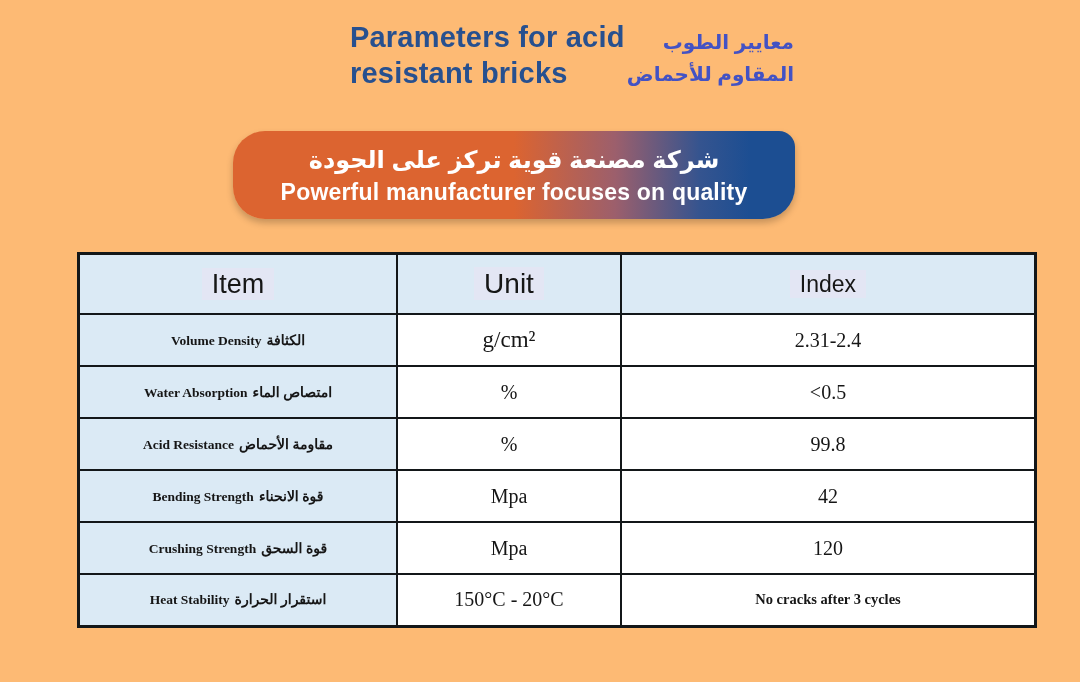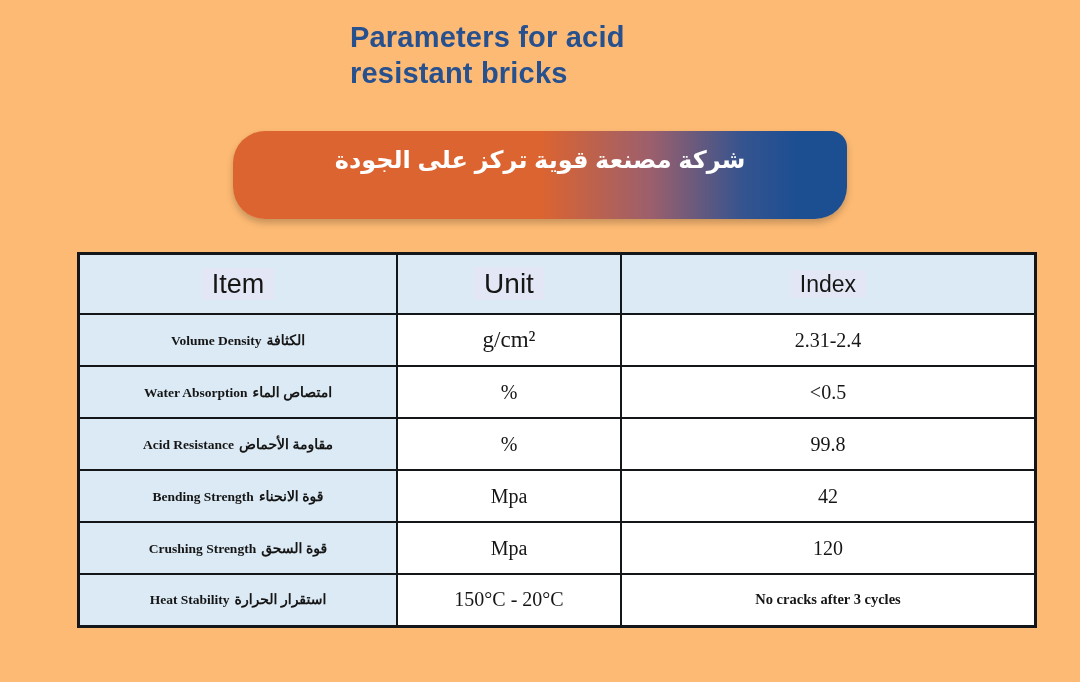--- a/index.html
+++ b/index.html
@@ -34,21 +34,21 @@
     line-height: 32px;
     font-weight: bold;
     color: #4352c4;
   }
 
   
   .banner {
     position: absolute;
     left: 233px;
     top: 131px;
-    width: 614px;
+    width: 562px;
     height: 88px;
     border-radius: 32px 16px 32px 32px;
     background: linear-gradient(90deg, #dc6430 0%, #dc6430 50%, #9c5f6c 68%, #35548f 83%, #1c4e92 92%, #1c4e92 100%);
     box-shadow: 0 4px 7px rgba(0,0,0,0.22);
     color: #ffffff;
     text-align: center;
     padding-top: 12px;
     box-sizing: border-box;
   }
   .banner-ar {
@@ -107,23 +107,28 @@
 </head>
 <body>
 
 <div class="page">
 
   <div class="title-en">
     <div>Parameters for acid</div>
     <div>resistant bricks</div>
   </div>
 
+  <div class="title-ar">
+    <div>معايير الطوب</div>
+    <div>المقاوم للأحماض</div>
+  </div>
 
   <div class="banner">
     <div class="banner-ar">شركة مصنعة قوية تركز على الجودة</div>
+    <div class="banner-en">Powerful manufacturer focuses on quality</div>
   </div>
 
   <table class="params">
     <thead>
       <tr>
         <th style="width:316px"><span class="hd hd-item">Item</span></th>
         <th style="width:222px"><span class="hd hd-unit">Unit</span></th>
         <th style="width:412px"><span class="hd hd-index">Index</span></th>
       </tr>
     </thead>

